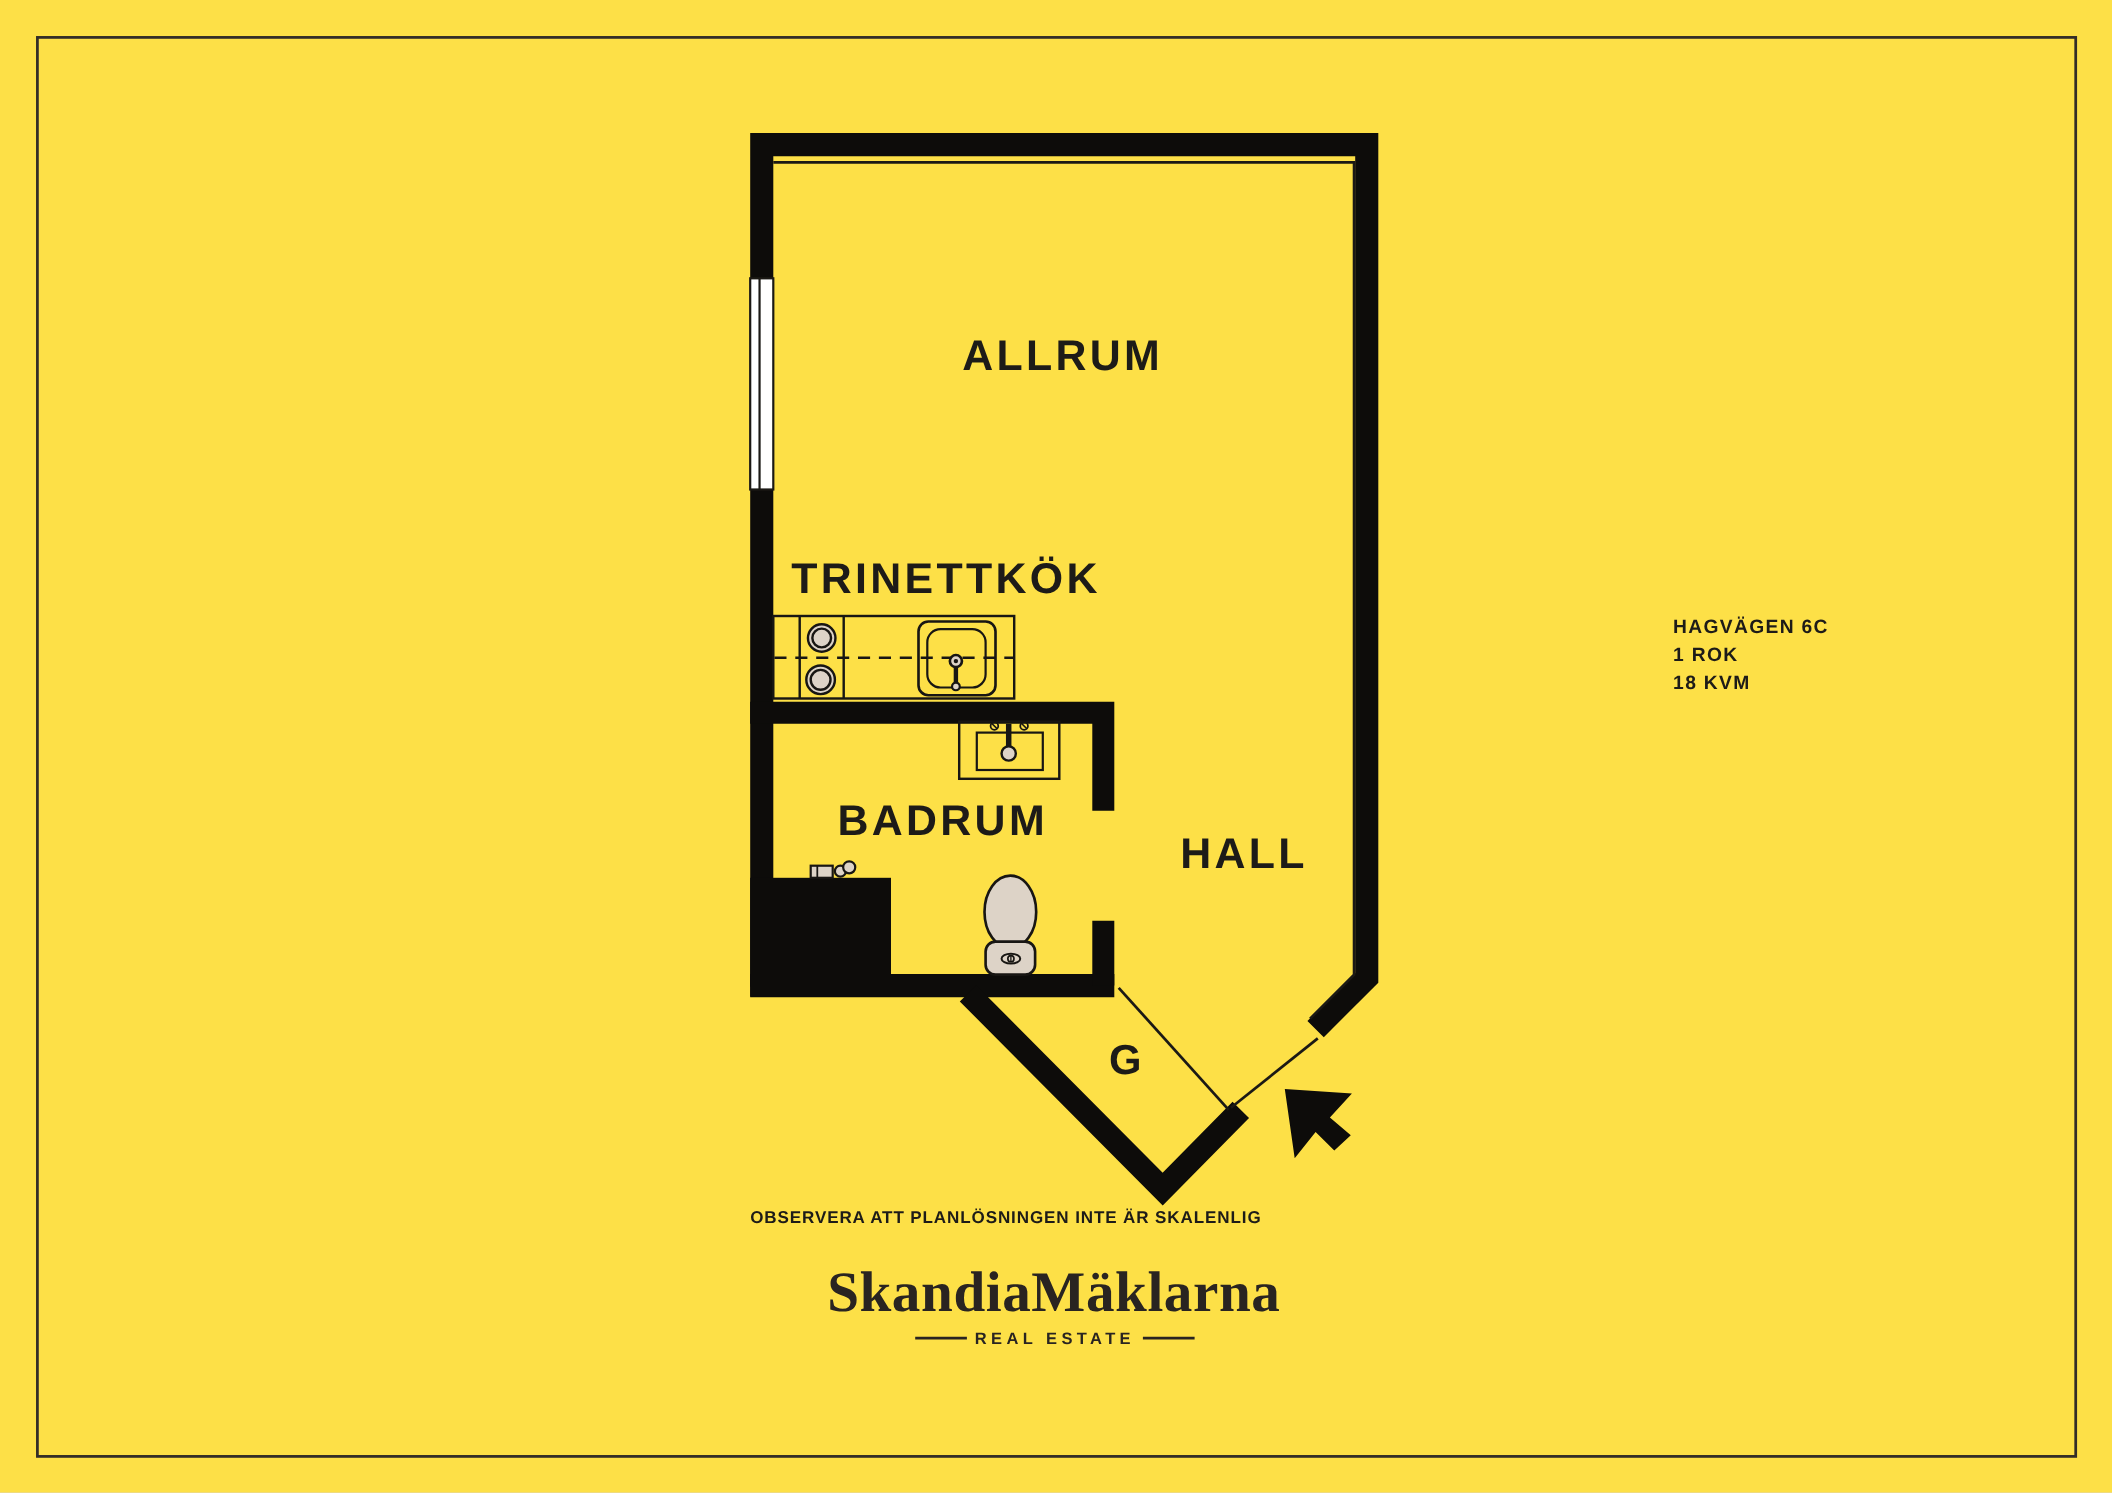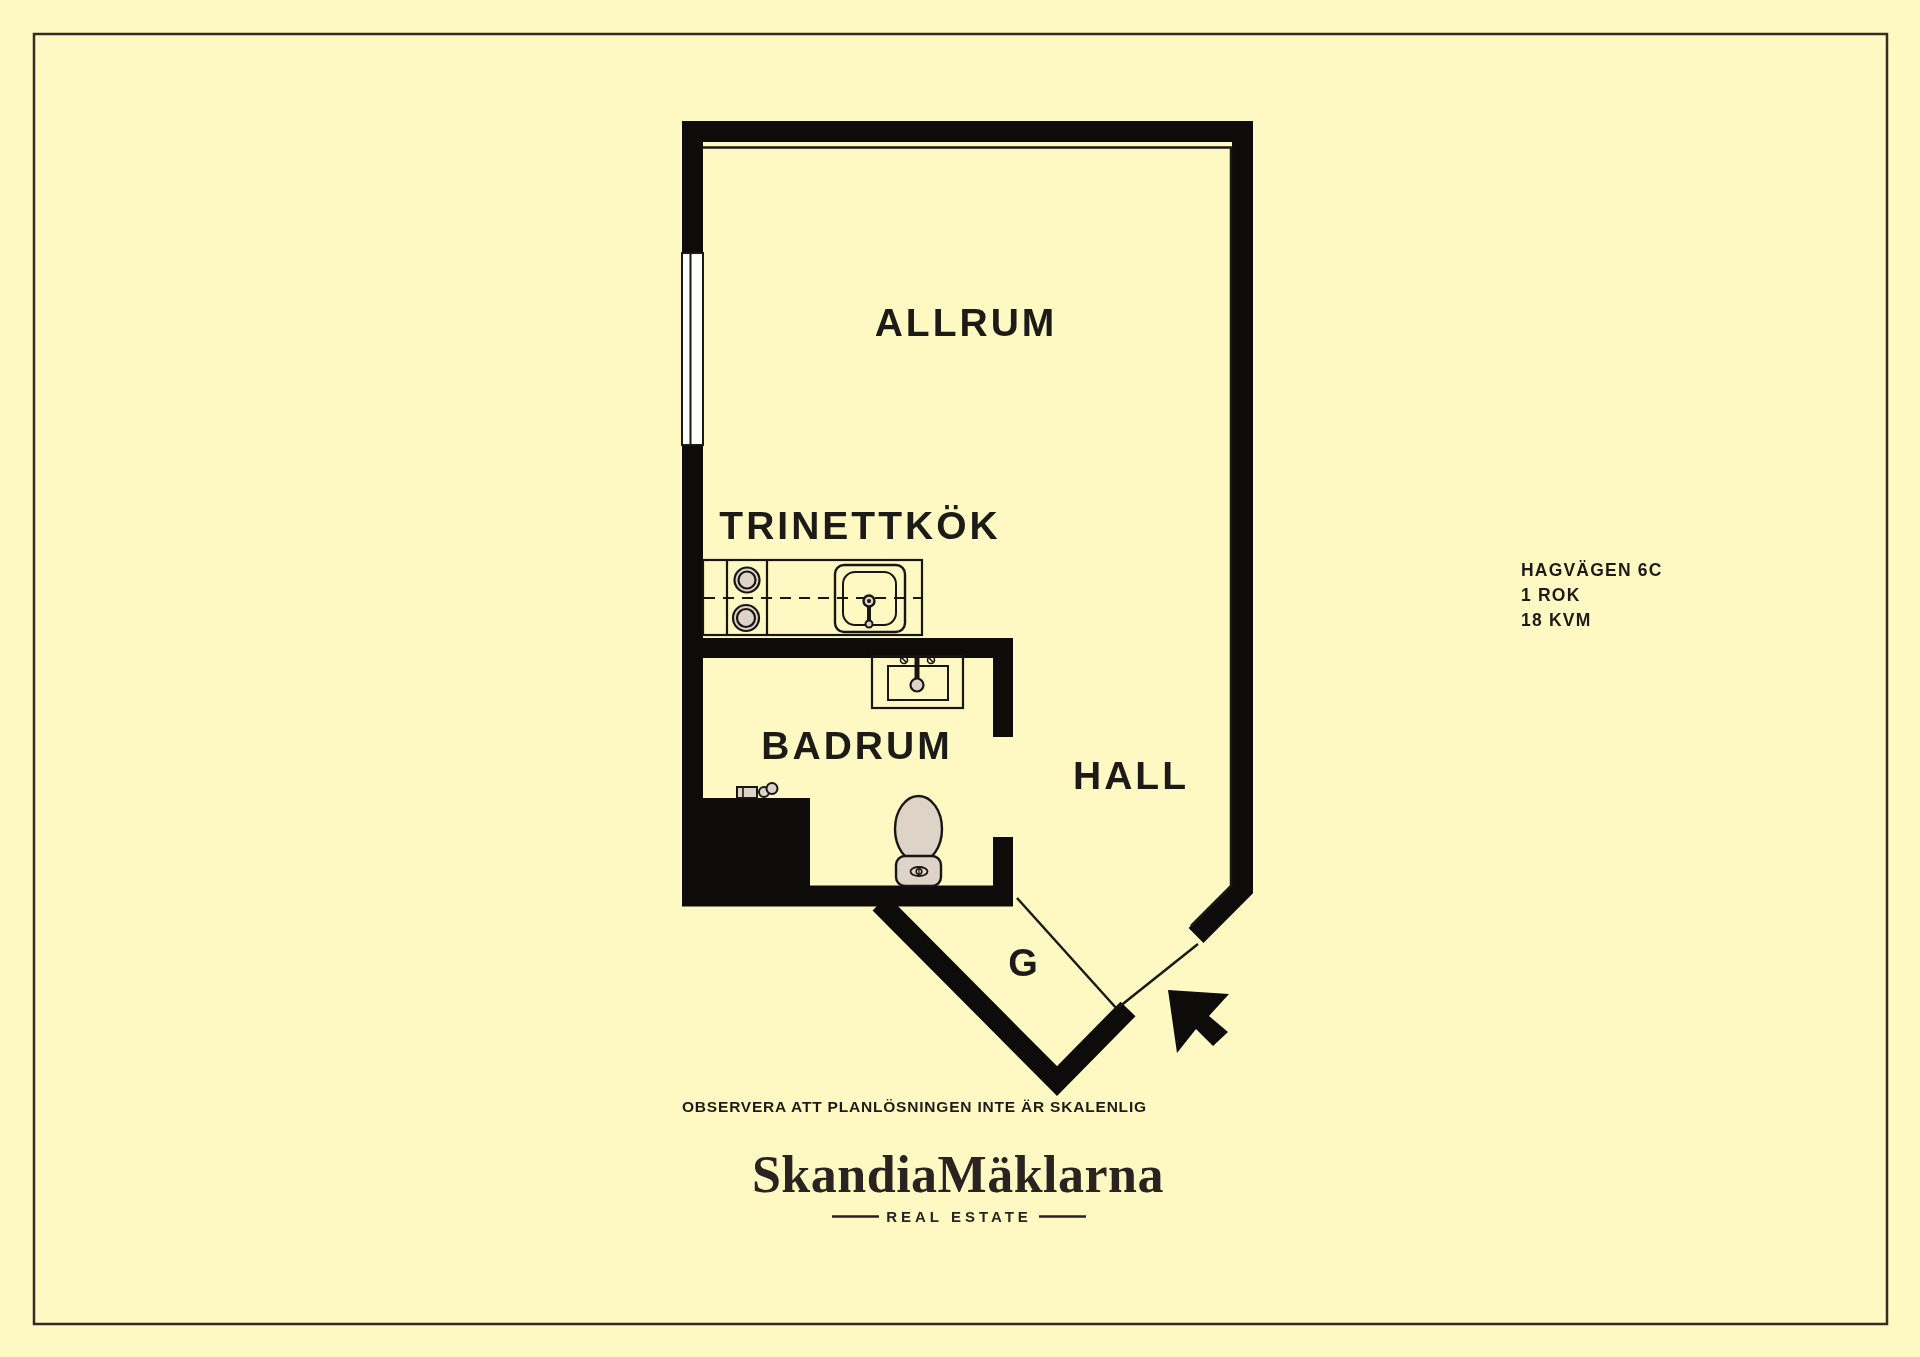--- a/index.html
+++ b/index.html
@@ -1,19 +1,19 @@
 <!DOCTYPE html>
 <html><head>
 <meta charset="utf-8">
 <style>
   html,body{margin:0;padding:0;background:#ddd3c7;}
   .page{
     position:relative;
     width:1920px;height:1357px;
-    background:#fef9c3;
+    background:#fde047;
     font-family:"Liberation Sans",sans-serif;
     overflow:hidden;
   }
   svg{display:block;}
   .wall{stroke:#0d0c0a;fill:none;stroke-linecap:butt;stroke-linejoin:miter;stroke-miterlimit:12;}
   .thinline{stroke:#1b1915;fill:none;}
   .fixture{stroke:#181613;fill:none;}
   .fixture-filled{stroke:#181613;fill:#ddd3c7;}
   .room-label{
     font-family:"Liberation Sans",sans-serif;

